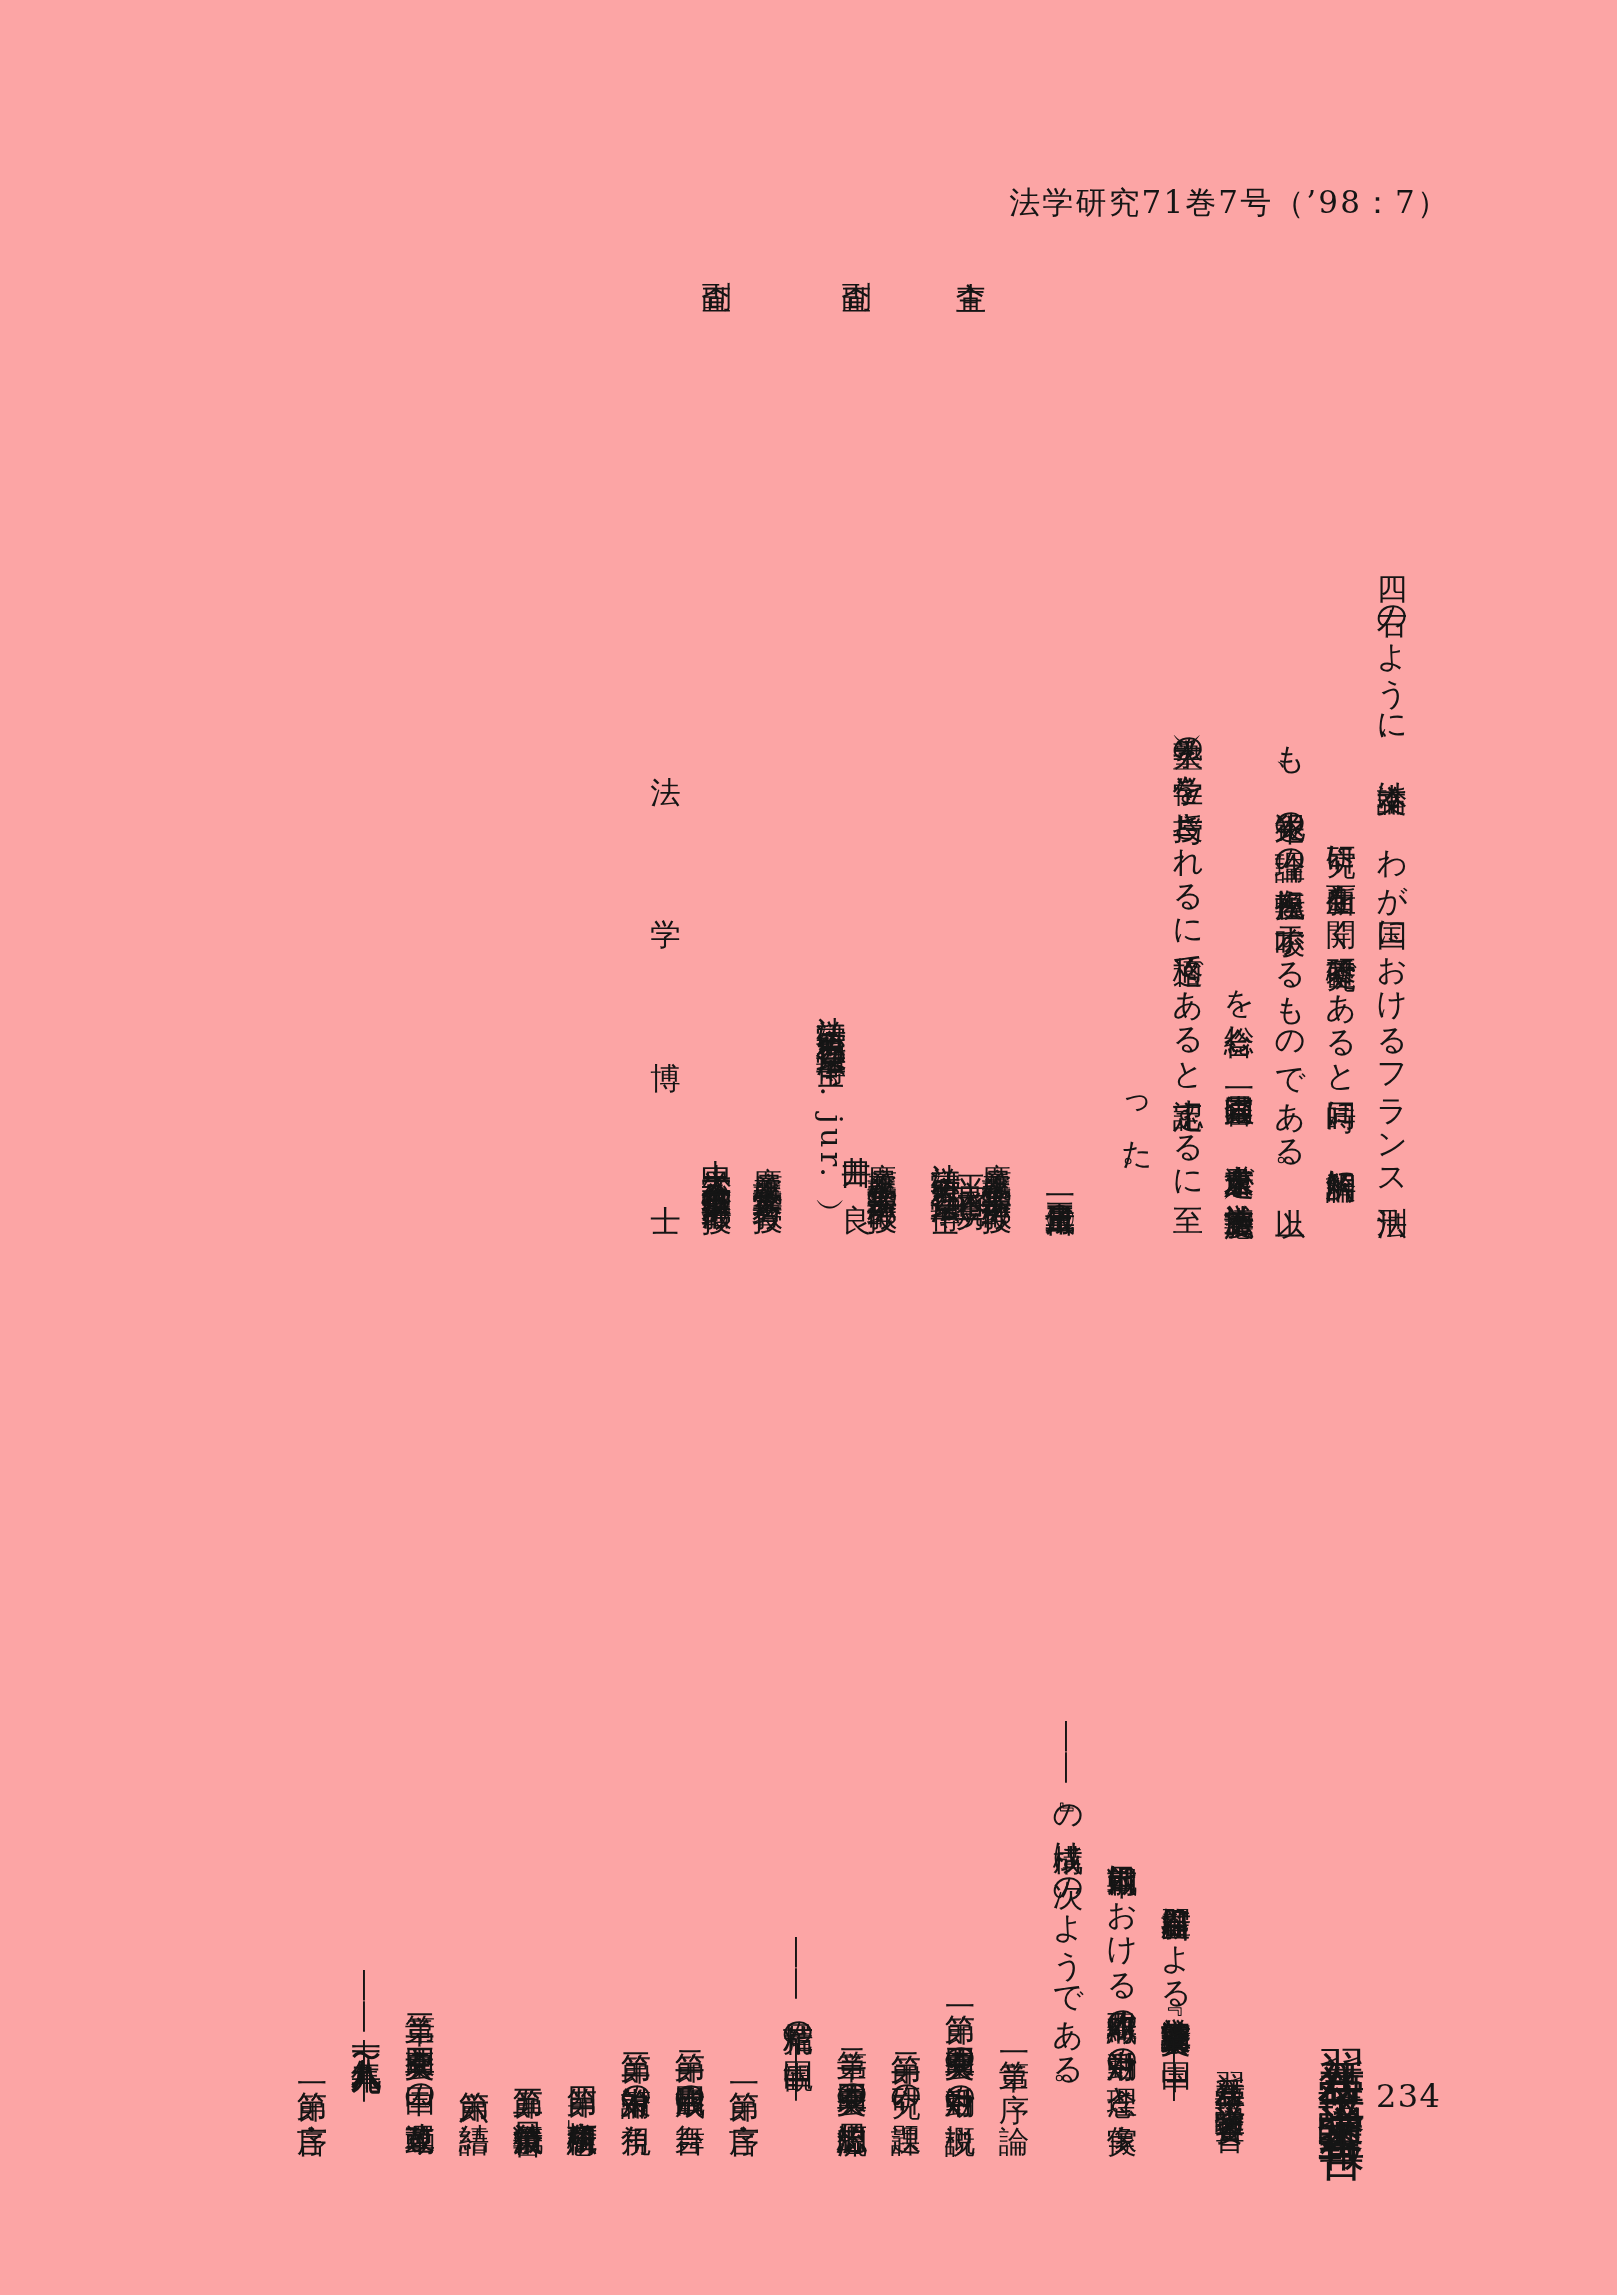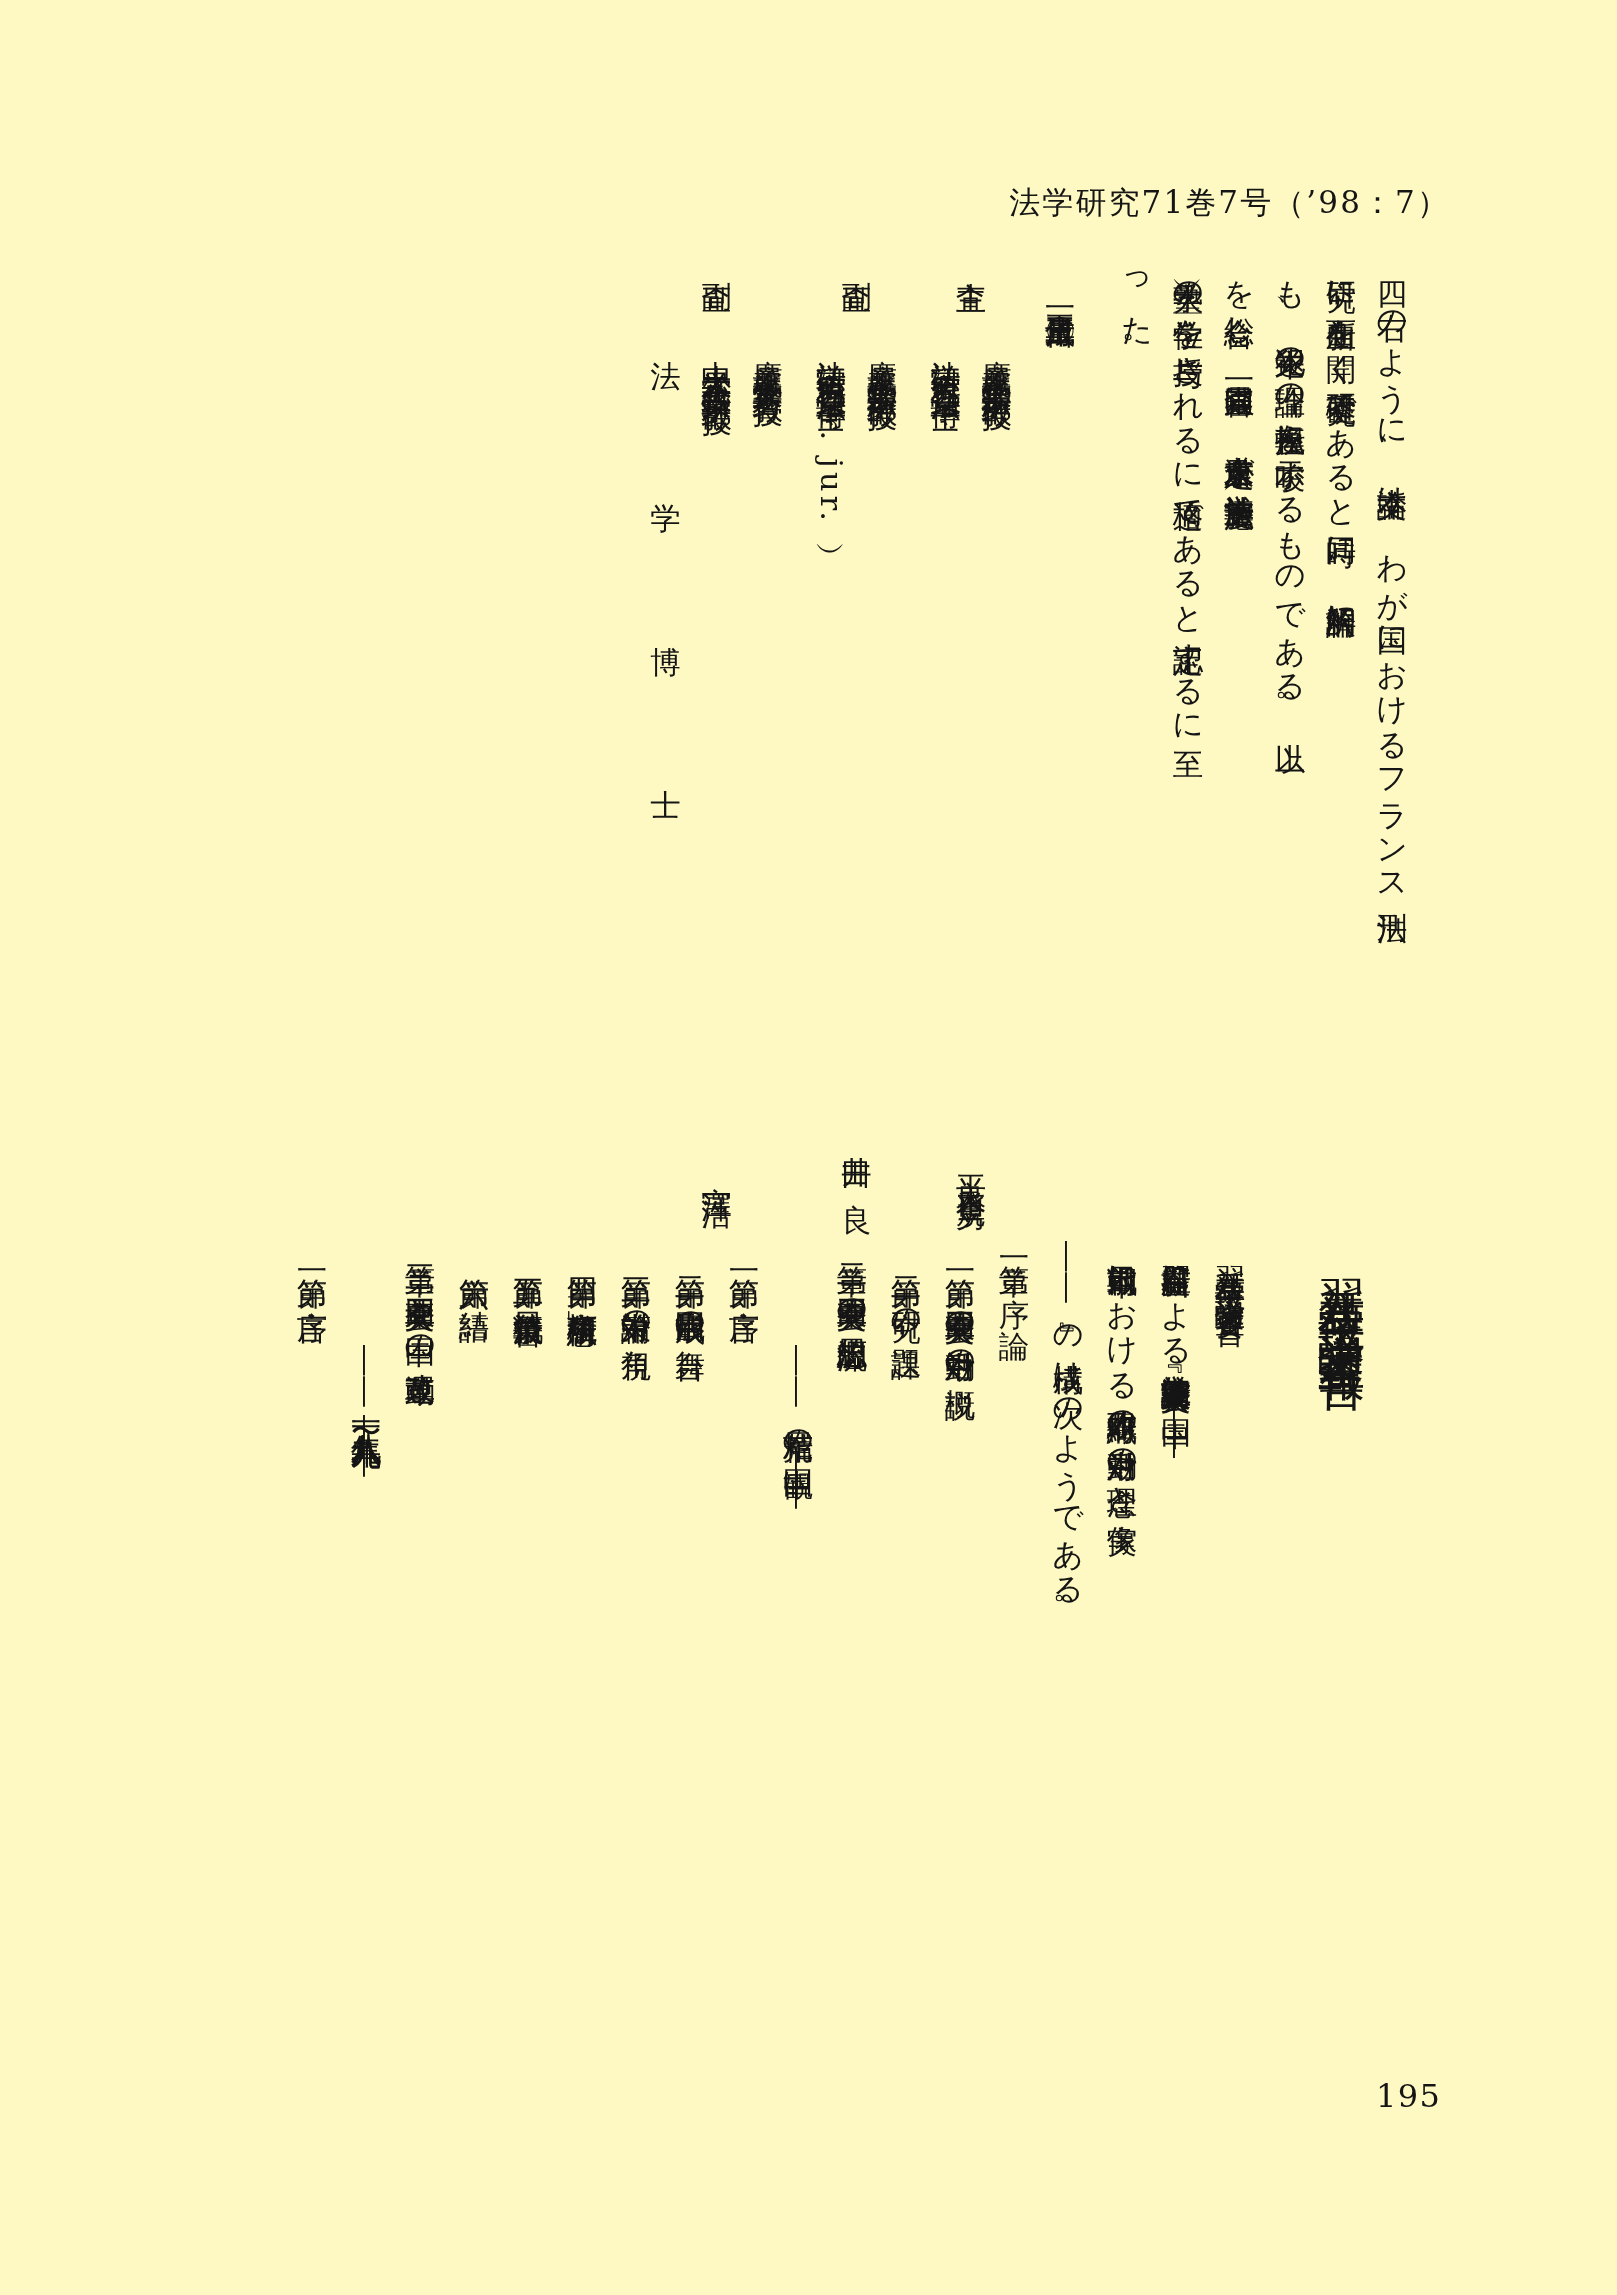--- a/index.html
+++ b/index.html
@@ -1,23 +1,24 @@
 <!DOCTYPE html>
 <html style="font-size:11px"><head>
 <meta charset="utf-8">
 <style>
   html, body { margin: 0; padding: 0; background: #e8e8e8; }
   .page {
     position: relative;
     width: 1617px;
     height: 2295px;
-    background: #fef9c3;
+    background: #fca5a5;
     font-family: "DejaVu Serif", "Liberation Serif", serif;
     color: #151515;
     overflow: hidden;
+    text-align: right;
   }
 
   
   .journal-header {
     position: absolute;
     top: 182px;
     right: 167px;
     font-size: 31px;
     letter-spacing: 2.1px;
     white-space: nowrap;
@@ -158,16 +159,16 @@
     <div class="toc-sec">第三節　対中論策の視角</div>
     <div class="toc-sec">第四節　「商権競争」構想</div>
     <div class="toc-sec">第五節　日清戦争善後策</div>
     <div class="toc-sec">第六節　結語</div>
     <div class="toc-ch">第三章　東亜同文会と中国の改革運動</div>
     <div class="toc-sub">――一八九八年〜一八九九年――</div>
     <div class="toc-sec">第一節　序言</div>
 
   </section>
 
-  <div class="page-number">195</div>
+  <div class="page-number">234</div>
 
 </div>
 
 
 </body></html>

